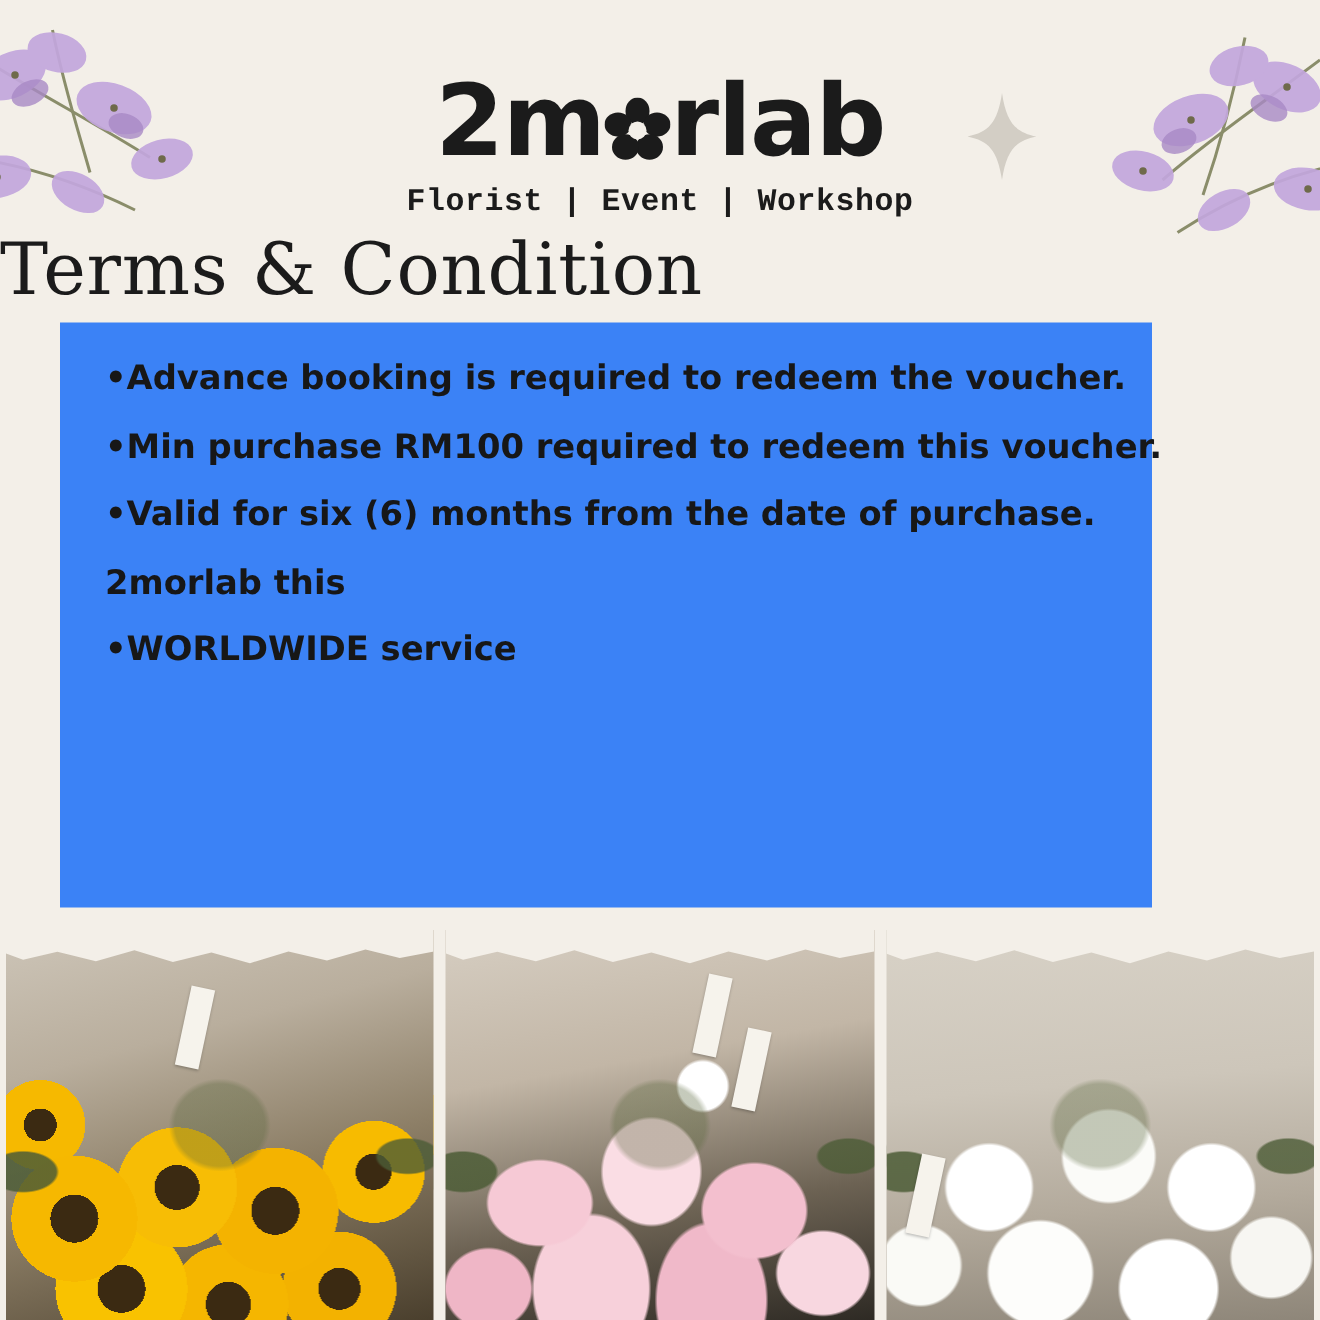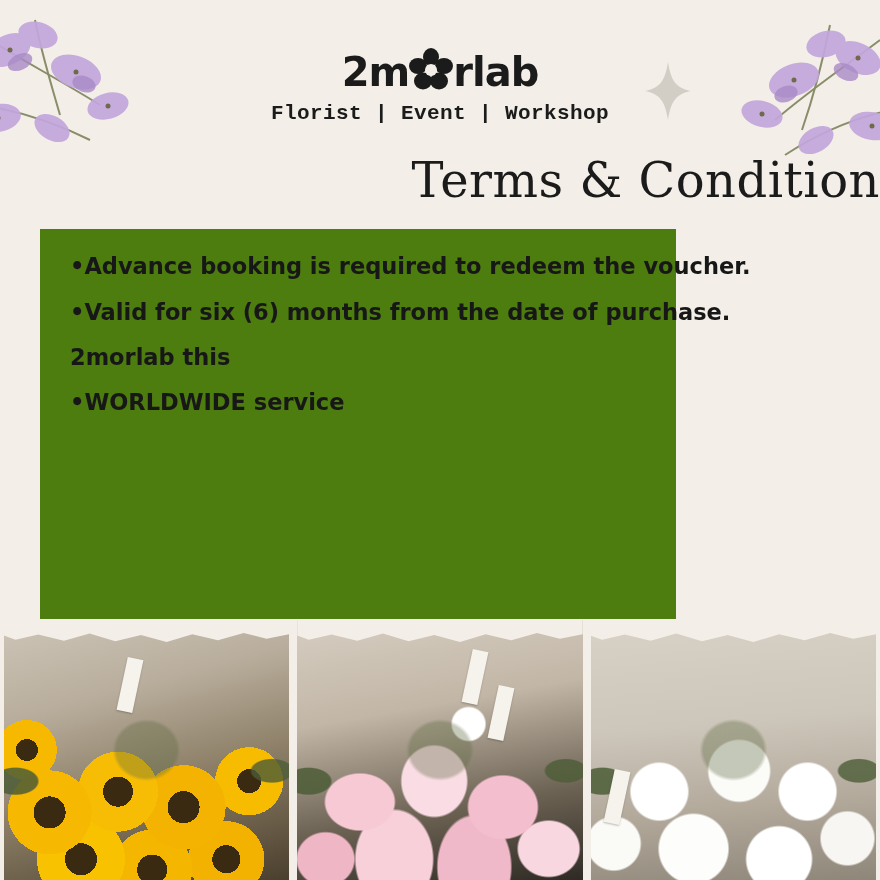--- a/index.html
+++ b/index.html
@@ -35,21 +35,21 @@
   .logo-block {
     position: absolute;
     top: 48px;
     left: 0;
     width: 880px;
     text-align: center;
   }
   .logo-word {
     font-family: "DejaVu Sans", sans-serif;
     font-weight: bold;
-    font-size: 40px;
+    font-size: 66px;
     letter-spacing: -1px;
     color: #1b1b1b;
     line-height: 1;
     display: inline-block;
     position: relative;
   }
   .logo-word .flower-o {
     display: inline-block;
     width: 44px;
     height: 44px;
@@ -72,38 +72,37 @@
     height: 58px;
     opacity: 0.55;
   }
 
   
   .title {
     position: absolute;
     top: 152px;
     left: 0;
     width: 880px;
-    text-align: right;
+    text-align: left;
     font-family: "DejaVu Serif", serif;
     font-size: 48px;
     color: #1b1b1b;
     letter-spacing: 0.5px;
   }
 
   
   .terms-panel {
     position: absolute;
     left: 40px;
     top: 215px;
-    width: 636px;
+    width: 728px;
     height: 390px;
-    background: #4d7c0f;
+    background: #3b82f6;
     box-sizing: border-box;
     padding: 26px 30px 0 30px;
-    margin-top: 14px;
   }
   .term-line {
     font-family: "DejaVu Sans", sans-serif;
     font-weight: bold;
     font-size: 22.5px;
     color: #171717;
     line-height: 1.0;
     margin: 0 0 23px 0;
     white-space: nowrap;
   }
@@ -277,20 +276,21 @@
             </g>
             <circle cx="22" cy="22" r="6" fill="#f3efe8"></circle>
           </svg></span><span>rlab</span></div>
     <div class="logo-sub">Florist | Event | Workshop</div>
   </div>
 
   <div class="title">Terms &amp; Condition</div>
 
   <div class="terms-panel">
     <p class="term-line">•Advance booking is required to redeem the voucher.</p>
+    <p class="term-line">•Min purchase RM100 required to redeem this voucher.</p>
     <p class="term-line">•Valid for six (6) months from the date of purchase.</p>
     <p class="term-line small-gap">2morlab this</p>
     <p class="term-line">•WORLDWIDE service</p>
   </div>
 
   <div class="photos">
     <div class="photo p1">
       <div class="leafy"></div>
       <div class="tag" style="left:118px; top:38px;"></div>
     </div>

